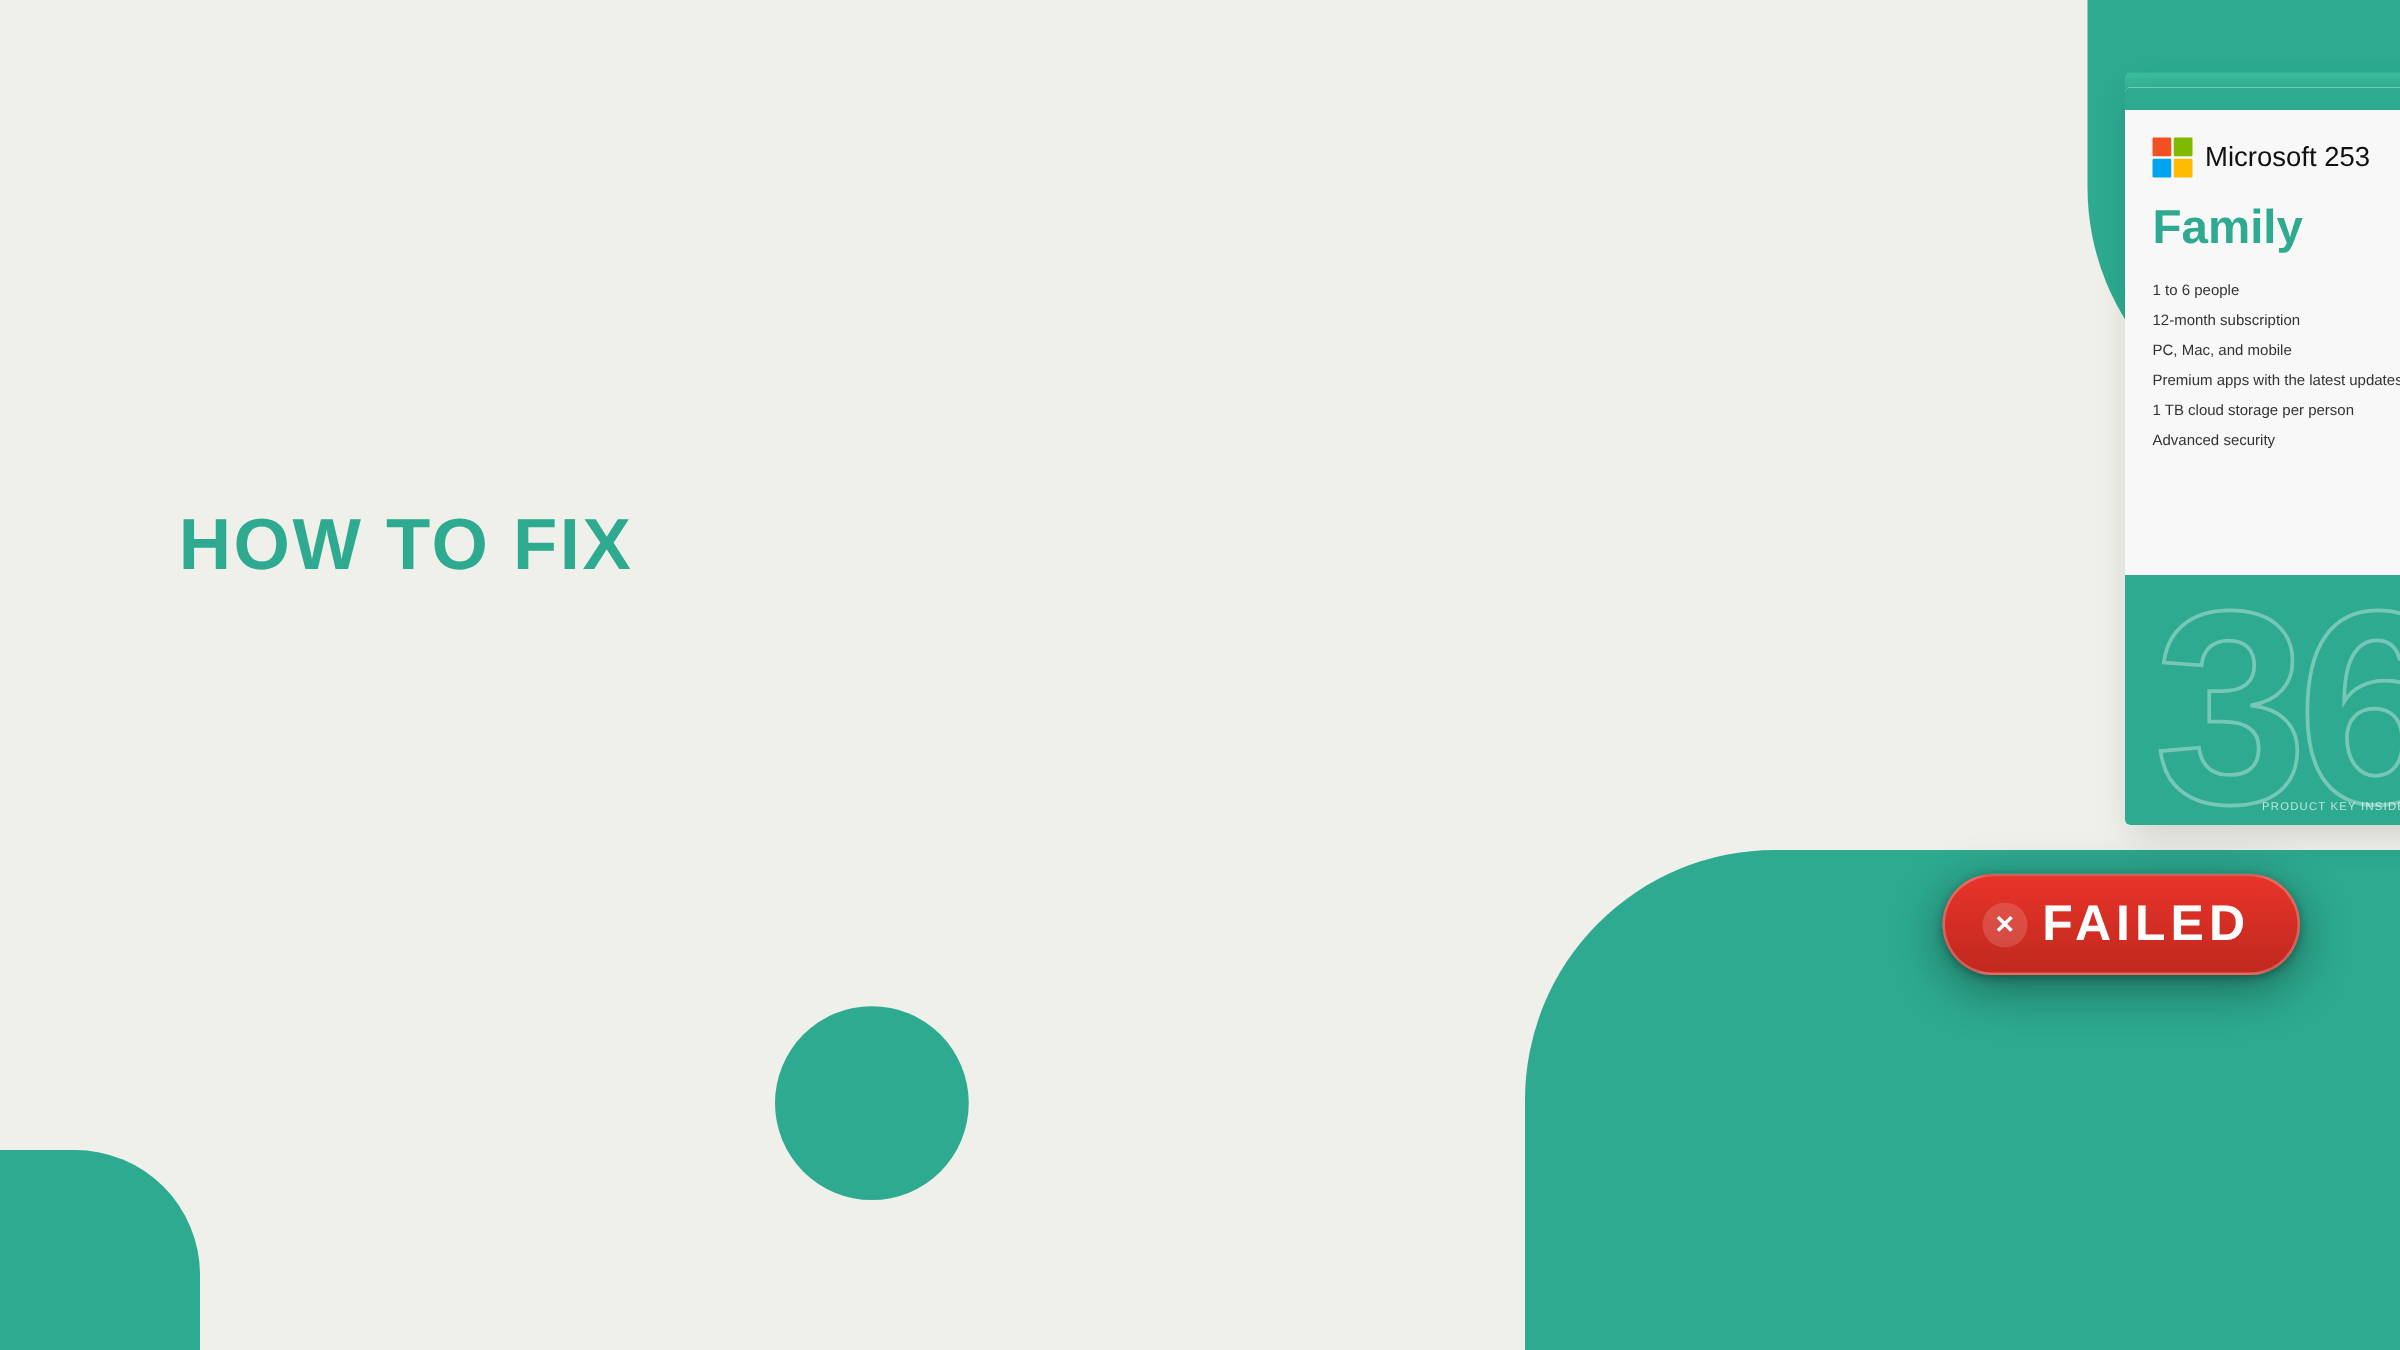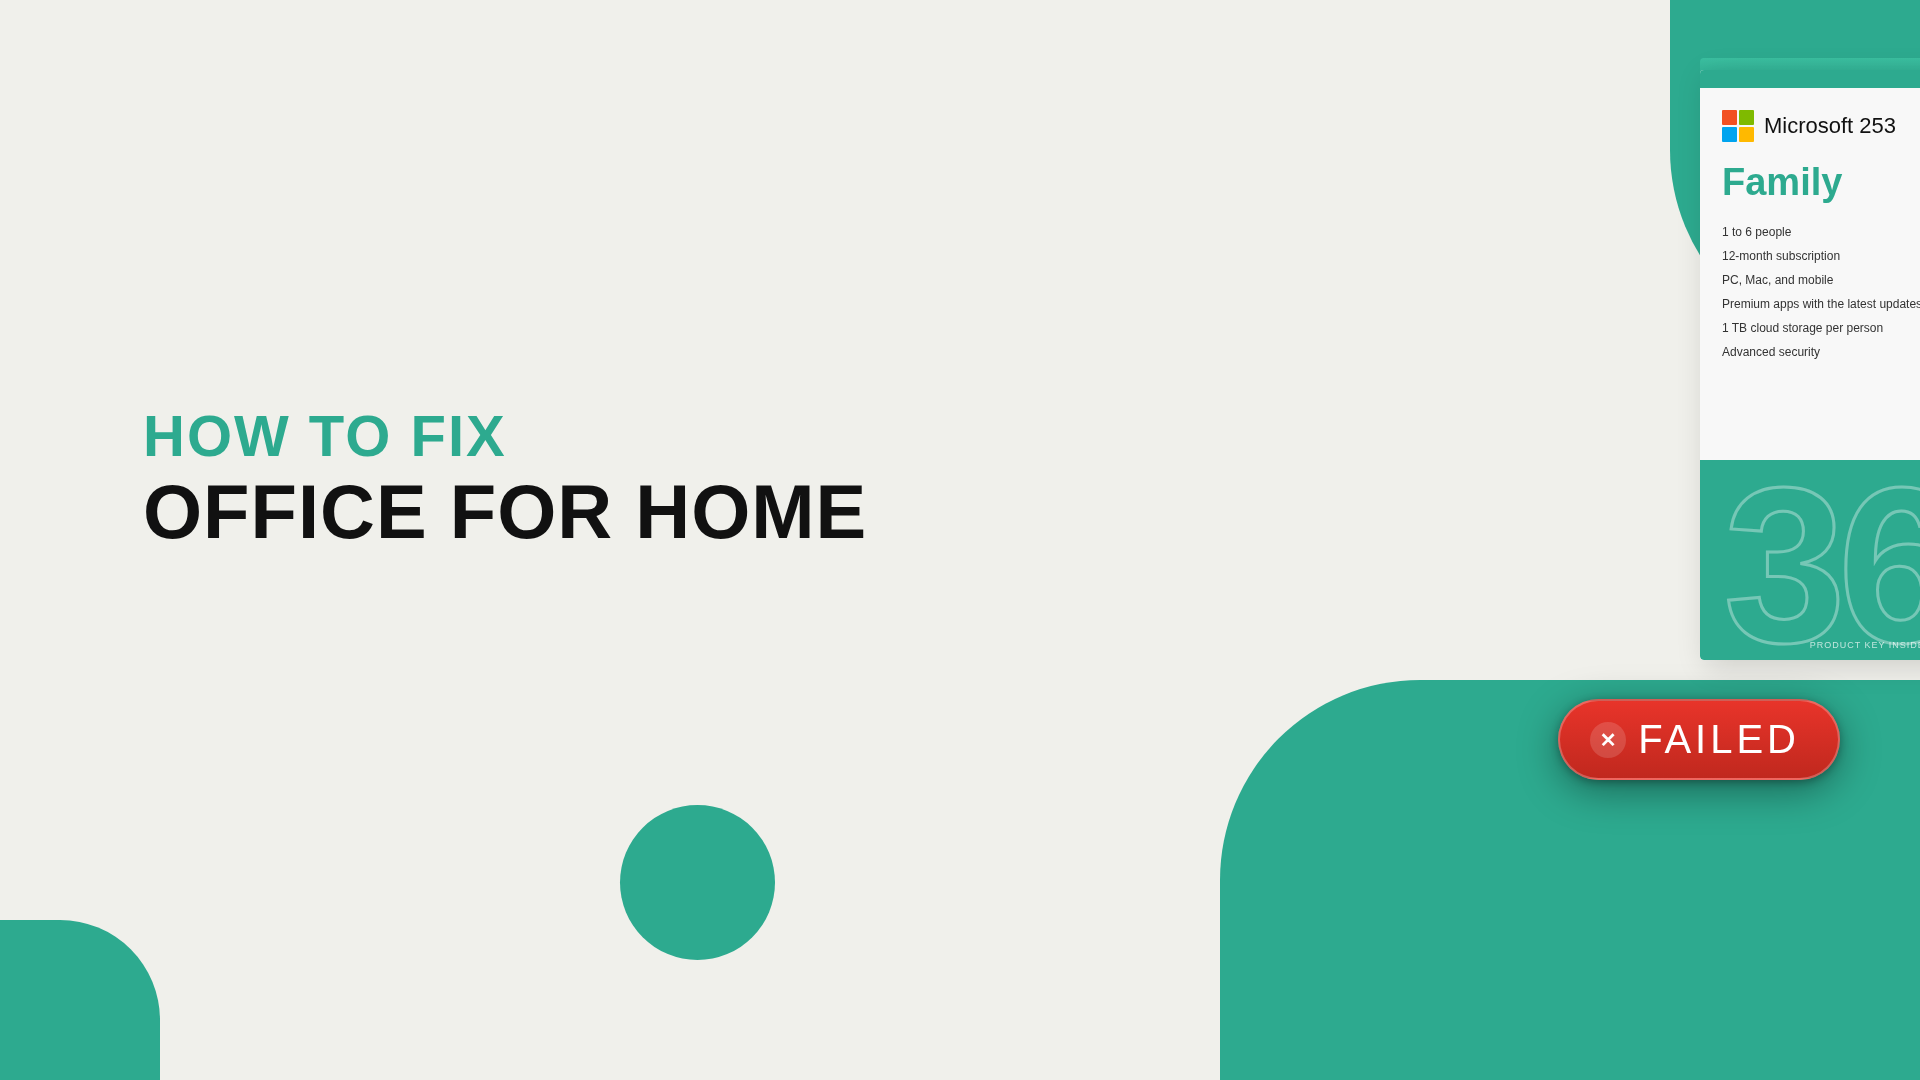--- a/index.html
+++ b/index.html
@@ -231,21 +231,21 @@
       display: flex;
       align-items: center;
       justify-content: center;
       font-size: 20px;
       color: white;
       font-weight: 900;
     }
 
     .failed-word {
       font-size: 40px;
-      font-weight: 400;
+      font-weight: 700;
       color: white;
       letter-spacing: 4px;
     }
 
     
     .teal-sphere {
       position: absolute;
       border-radius: 50%;
       background: #2daa8f;
     }
@@ -256,21 +256,21 @@
 <div class="scene">
 
   <div class="bg-shape-top-right"></div>
   <div class="bg-shape-bottom-right"></div>
   <div class="bg-shape-bottom-left"></div>
   <div class="teal-sphere" style="bottom:120px; left:620px; width:155px; height:155px;"></div>
 
   <div class="left-content">
     <div class="how-to-fix-label">HOW TO FIX</div>
     <div class="main-title">
-      <span>OFFICE FOR HOME</span><br>
+      <br>
     </div>
   </div>
 
   <div class="product-box">
 
     <div class="product-box-top"></div>
 
     <div class="product-box-front">
       <div class="front-green-stripe"></div>
       <div class="front-body">

